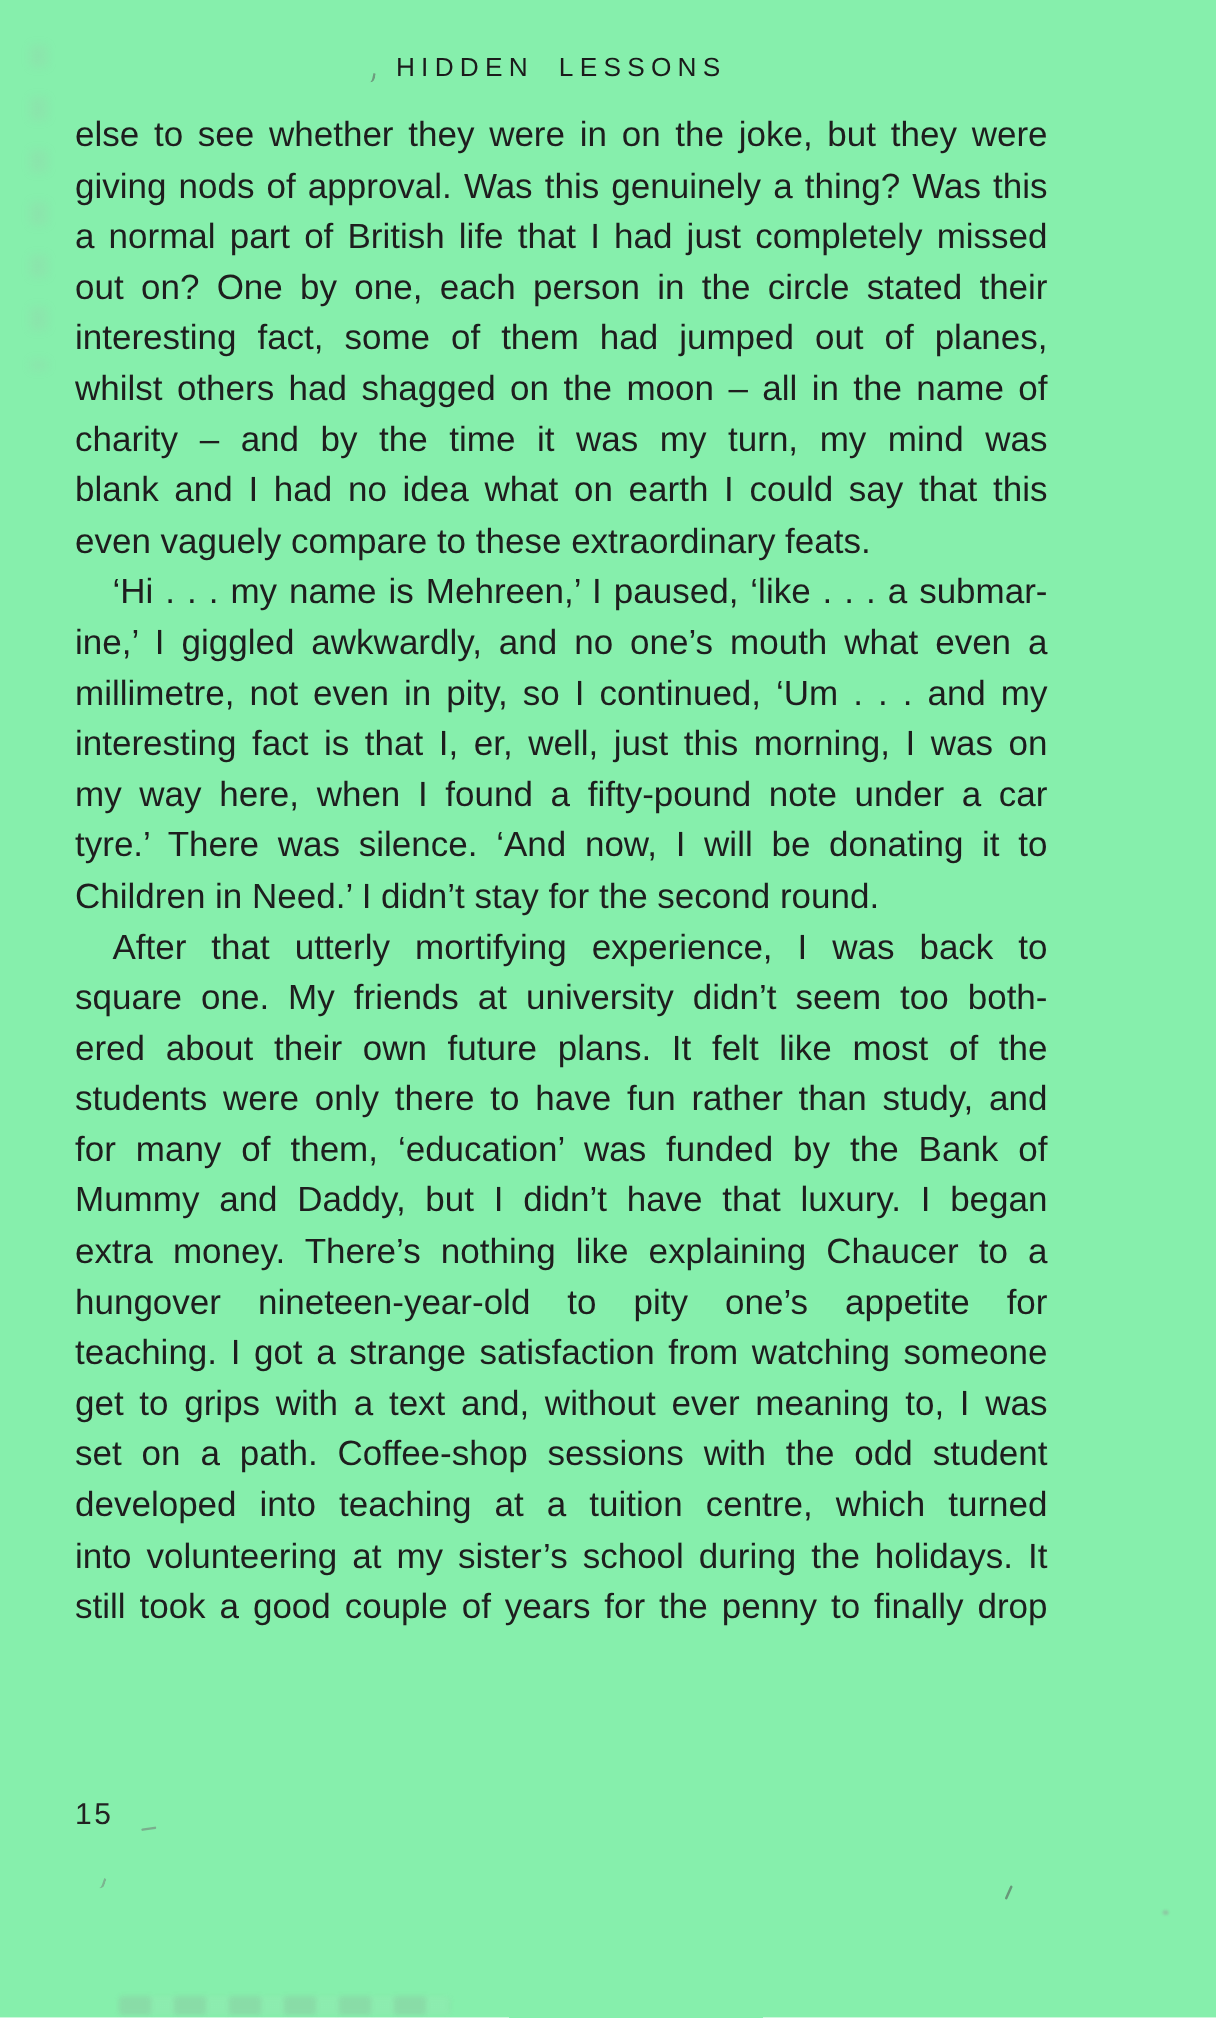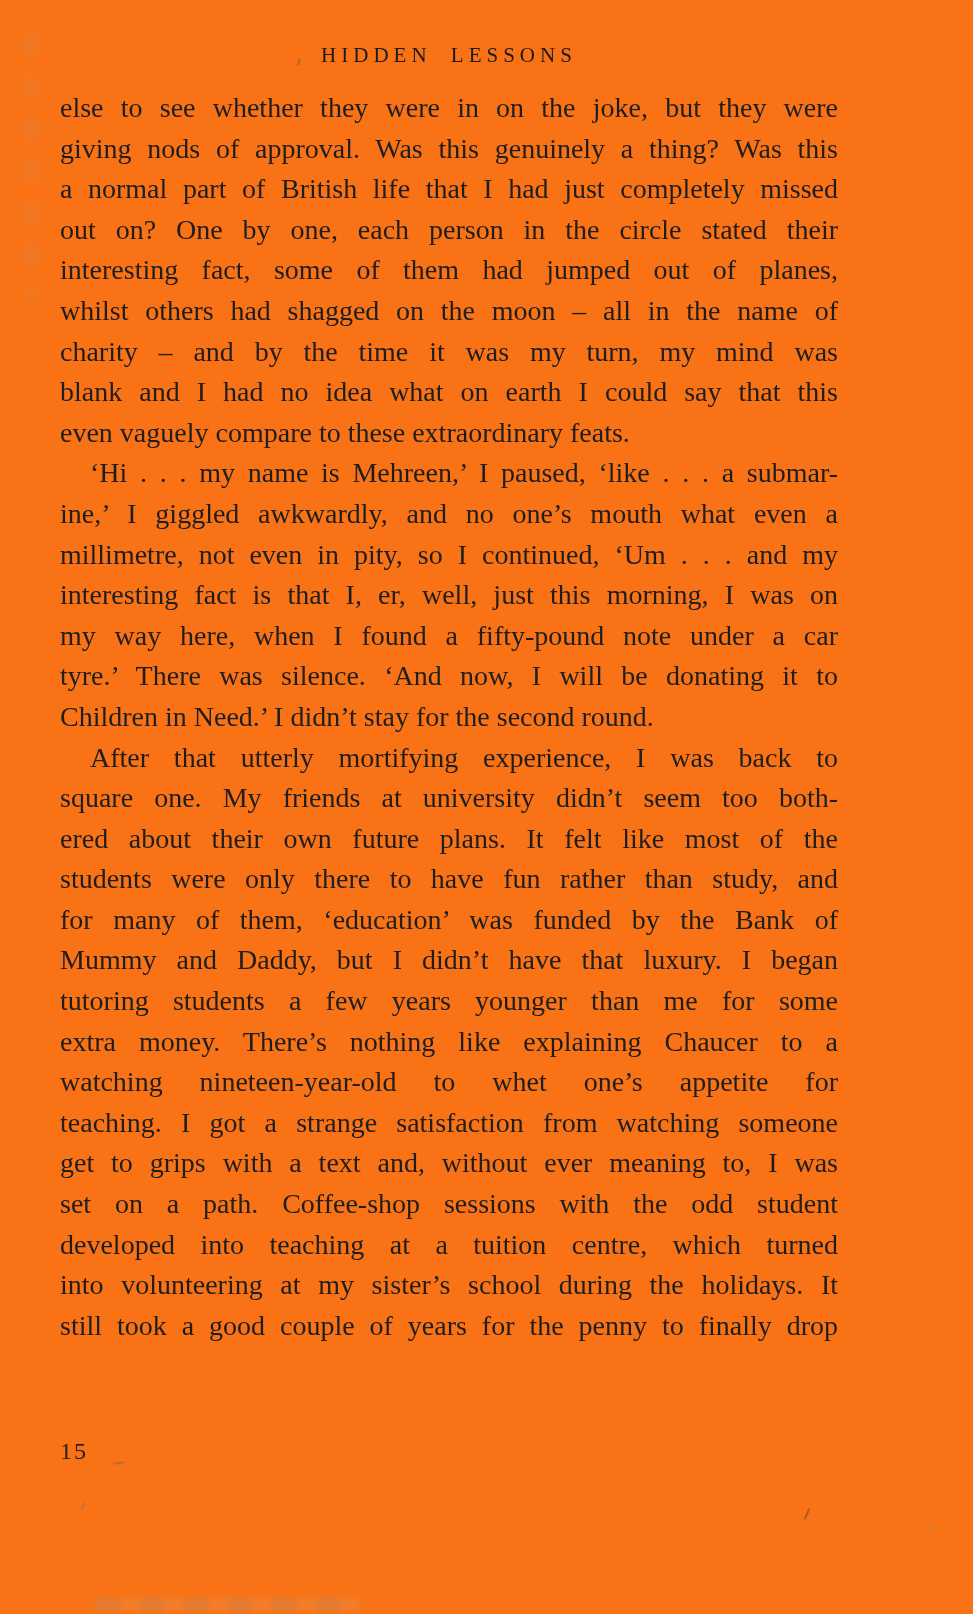--- a/index.html
+++ b/index.html
@@ -4,22 +4,22 @@
 <style>
   html, body {
     margin: 0;
     padding: 0;
     background: #ffffff;
   }
   .page {
     position: relative;
     width: 973px;
     height: 1614px;
-    background: #f97316;
-    font-family: Liberation Serif, serif;
+    background: #86efac;
+    font-family: Liberation Sans, sans-serif;
     color: #1e1e1e;
     overflow: hidden;
   }
   .running-header {
     position: absolute;
     top: 43px;
     left: 60px;
     width: 778px;
     text-align: center;
     font-size: 21px;
@@ -135,23 +135,22 @@
       <div class="line last">Children in Need.’ I didn’t stay for the second round.</div>
     </div>
 
     <div class="paragraph">
       <div class="line indent">After that utterly mortifying experience, I was back to</div>
       <div class="line">square one. My friends at university didn’t seem too both-</div>
       <div class="line">ered about their own future plans. It felt like most of the</div>
       <div class="line">students were only there to have fun rather than study, and</div>
       <div class="line">for many of them, ‘education’ was funded by the Bank of</div>
       <div class="line">Mummy and Daddy, but I didn’t have that luxury. I began</div>
-      <div class="line">tutoring students a few years younger than me for some</div>
       <div class="line">extra money. There’s nothing like explaining Chaucer to a</div>
-      <div class="line">watching nineteen-year-old to whet one’s appetite for</div>
+      <div class="line">hungover nineteen-year-old to pity one’s appetite for</div>
       <div class="line">teaching. I got a strange satisfaction from watching someone</div>
       <div class="line">get to grips with a text and, without ever meaning to, I was</div>
       <div class="line">set on a path. Coffee-shop sessions with the odd student</div>
       <div class="line">developed into teaching at a tuition centre, which turned</div>
       <div class="line">into volunteering at my sister’s school during the holidays. It</div>
       <div class="line">still took a good couple of years for the penny to finally drop</div>
     </div>
 
   </div>
 

